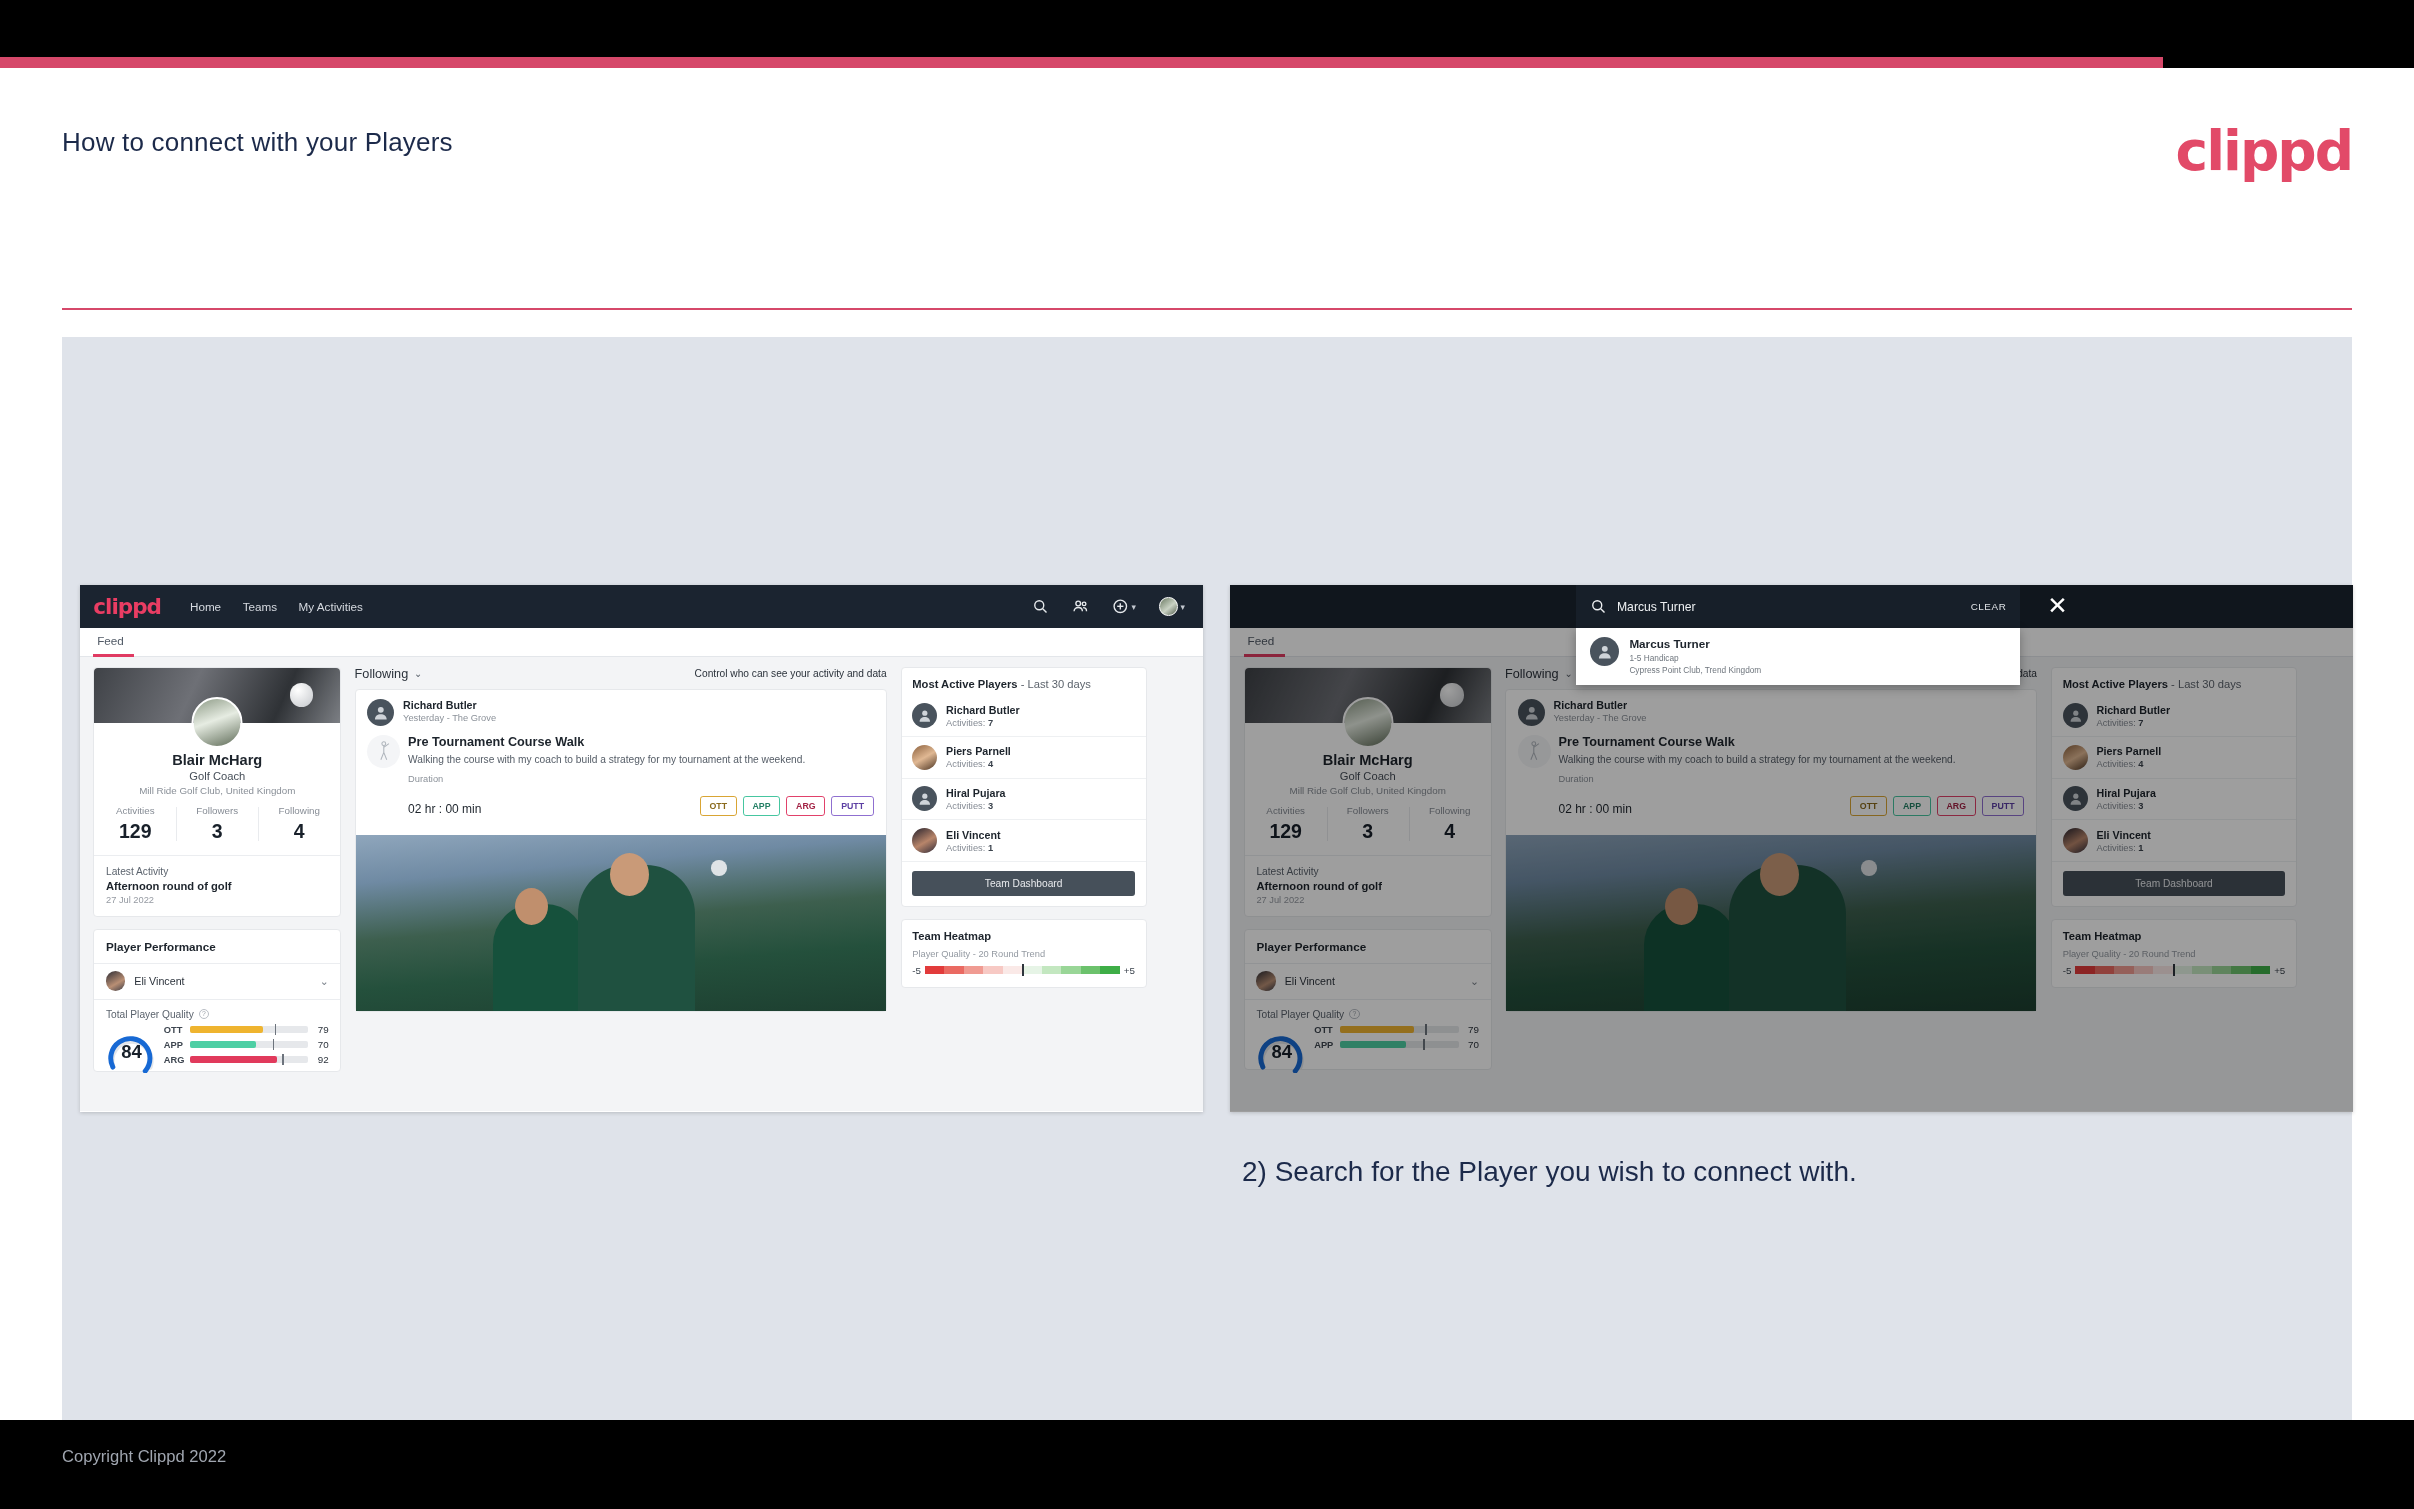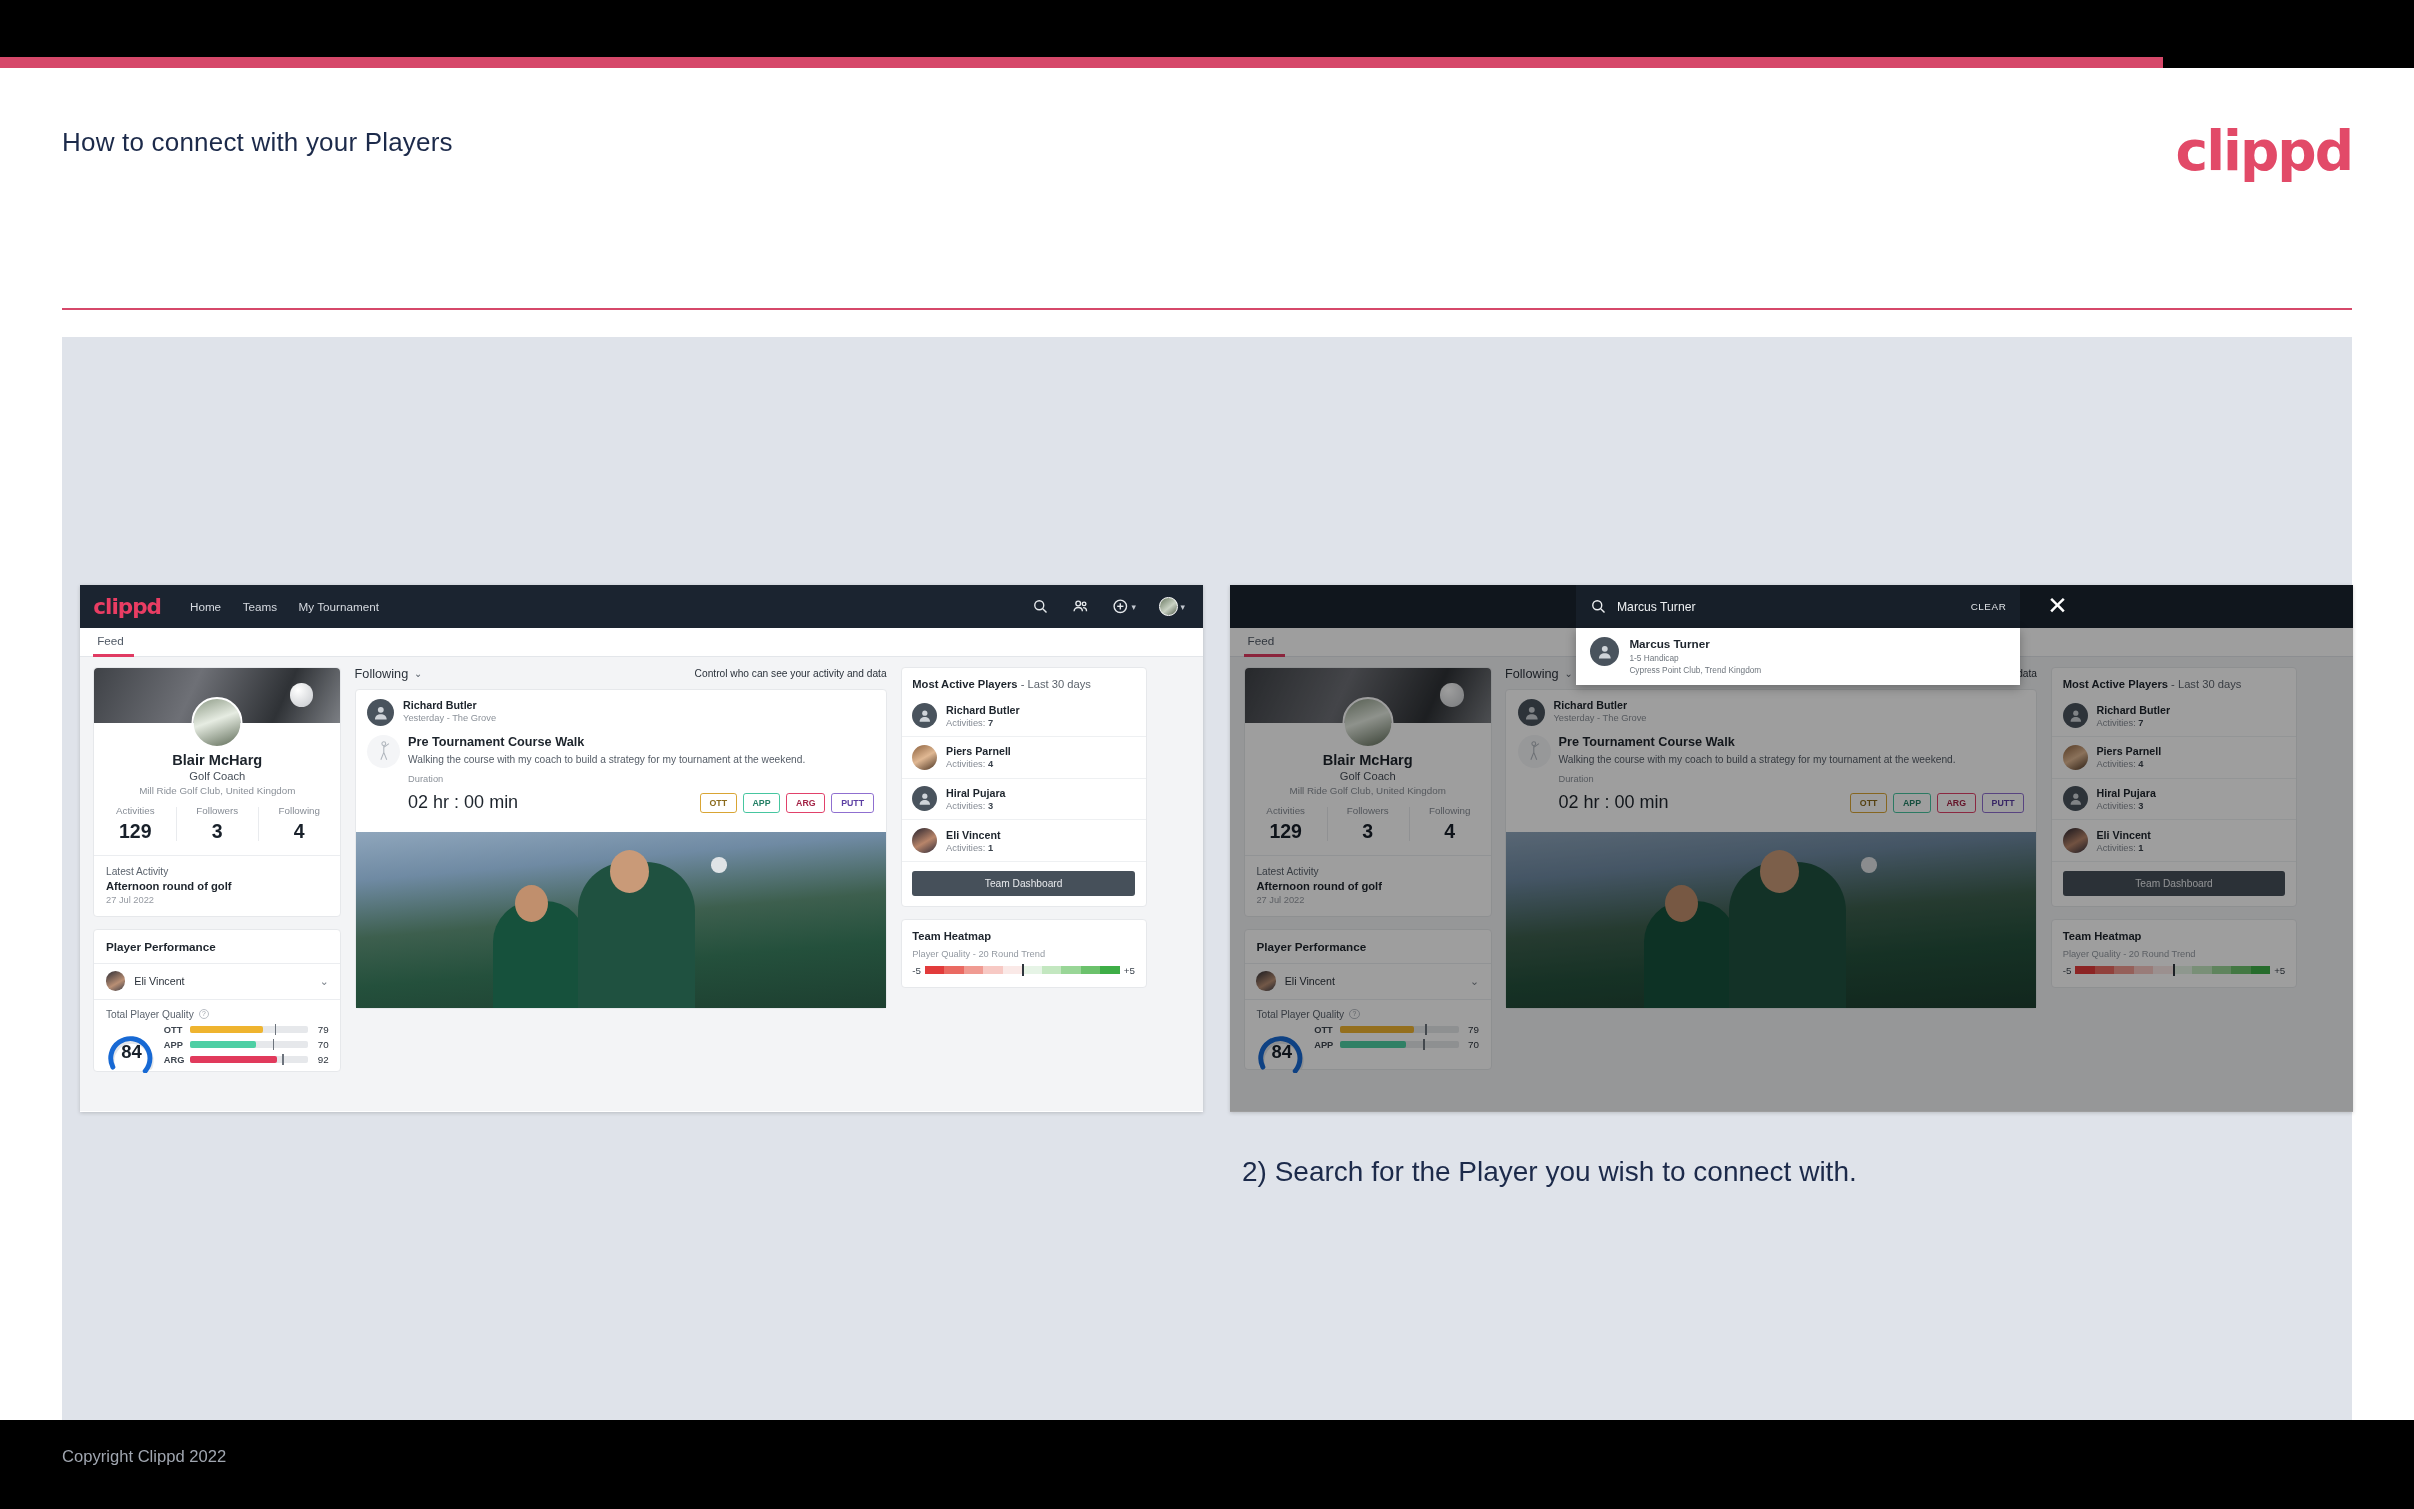--- a/index.html
+++ b/index.html
@@ -120,21 +120,21 @@
   .post-h .who .n { font-size:10.7px; font-weight:bold; color:#1d242c; }
   .post-h .who .s { font-size:9.3px; color:#8b9199; margin-top:2px; }
   .post-b { display:flex; margin-top:8.8px; }
   .swing { width:33px; height:33px; border-radius:50%; background:#f4f5f7; flex:0 0 33px; position:relative; }
   .swing svg { position:absolute; left:7.8px; top:4.9px; width:17.6px; height:23.4px; }
   .post-b .txt { margin-left:7.8px; flex:1; }
   .post-b .ttl { font-size:12.7px; font-weight:bold; color:#1d242c; }
   .post-b .desc { font-size:10.2px; color:#555d67; margin-top:4.9px; }
   .dur-row { display:flex; align-items:flex-end; margin-top:8.8px; }
   .dur .dl { font-size:9.3px; color:#8b9199; }
-  .dur .dv { font-size:18px; color:#1d242c; margin-top:8px; }
+  .dur .dv { font-size:12px; color:#1d242c; margin-top:18px; }
   .chips { margin-left:auto; display:flex; gap:5.9px; }
   .chip { font-size:8.8px; font-weight:bold; padding:3.9px 8.8px; border-radius:2.9px; border:1px solid; background:#fff; }
   .photo { height:176px; margin-top:9.8px; background:linear-gradient(175deg,#8fa6bc 0%,#6f8aa3 22%,#3d5f4e 48%,#24503c 70%,#1d3f30 100%); position:relative; overflow:hidden; }
   .photo .golfer { position:absolute; left:42%; bottom:0; width:117px; height:146px; background:#1f5140; border-radius:49px 49px 0 0; }
   .photo .golfer2 { position:absolute; left:26%; bottom:0; width:93px; height:107px; background:#16513c; border-radius:41px 41px 0 0; }
   .photo .head1 { position:absolute; left:48%; bottom:115px; width:39px; height:43px; border-radius:50%; background:#c99a78; }
   .photo .head2 { position:absolute; left:30%; bottom:86px; width:33px; height:37px; border-radius:50%; background:#c08f6d; }
   .photo .ball2 { position:absolute; right:30%; top:25px; width:15.6px; height:15.6px; border-radius:50%; background:#dfe3e6; }
 
   
@@ -198,21 +198,21 @@
     <div class="hdr-rule"></div>
 
     <div class="panel">
 
       <div class="shot shot-a">
         <div class="appnav">
           <div class="alogo">clippd</div>
           <div class="anav">
             <span>Home</span>
             <span>Teams</span>
-            <span>My Tournament</span>
+            <span>My Activities</span>
           </div>
           <div class="aicons">
             <span class="ic">
               <svg viewBox="0 0 24 24" fill="none" stroke="#e6e9ec" stroke-width="2">
                   <circle cx="10.5" cy="10.5" r="6.5"></circle>
                   <line x1="15.5" y1="15.5" x2="21" y2="21"></line>
                 </svg>
             </span>
             <span class="ic">
               <svg viewBox="0 0 24 24" fill="none" stroke="#e6e9ec" stroke-width="2">

